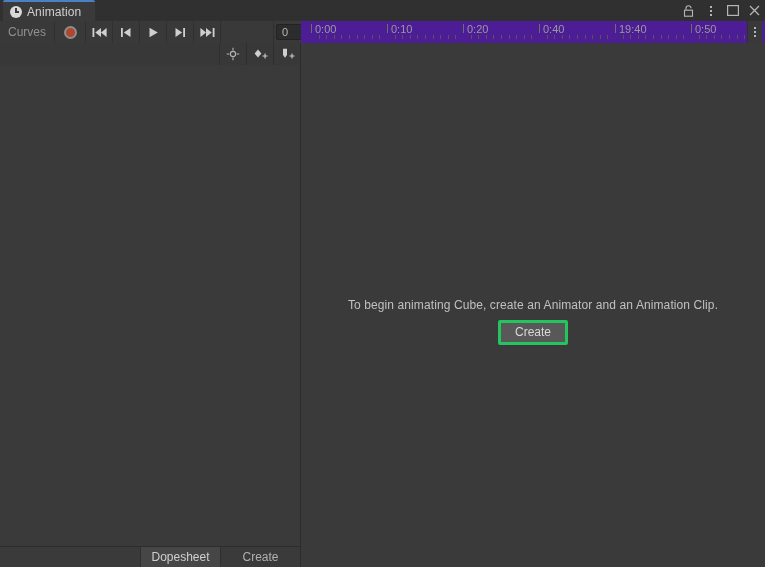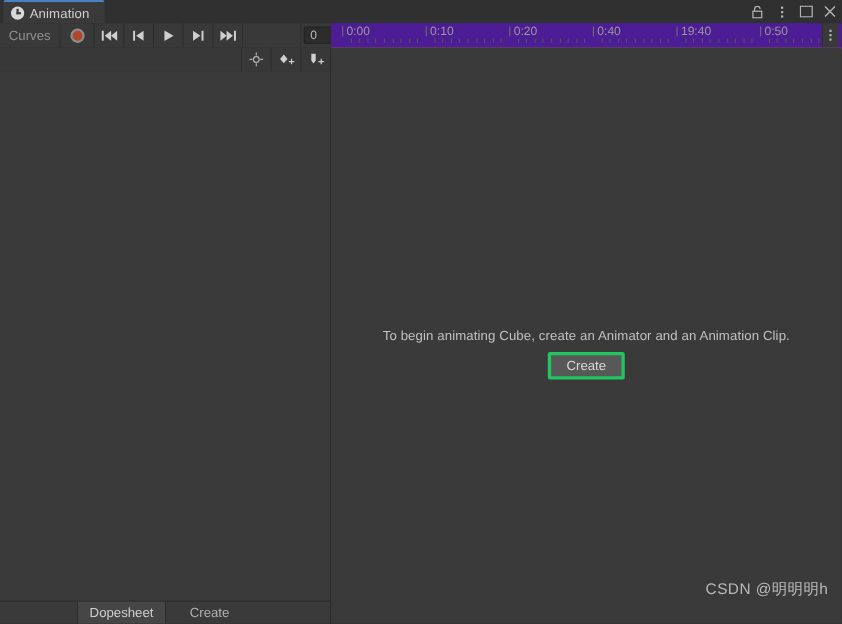--- a/index.html
+++ b/index.html
@@ -269,21 +269,21 @@
   }
 
   
   .bottombar {
     position: absolute;
     left: 0; bottom: 0;
     width: 300px; height: 20px;
     background: #3a3a3a;
     border-top: 1px solid #2d2d2d;
     display: flex;
-    justify-content: center;
+    justify-content: flex-end;
     align-items: stretch;
   }
   .bottom-tab {
     width: 80px;
     display: flex;
     align-items: center;
     justify-content: center;
     font-size: 12px;
     color: #b0b0b0;
     border-left: 1px solid #2f2f2f;
@@ -486,14 +486,13 @@
       <div class="empty-msg">To begin animating Cube, create an Animator and an Animation Clip.</div>
       <div class="create-btn">Create</div>
     </div>
   </div>
 
   <div class="bottombar">
     <div class="bottom-tab active">Dopesheet</div>
     <div class="bottom-tab">Create</div>
   </div>
 
-  <div class="watermark">CSDN @明明明h</div>
 </div>
 
 </body></html>

